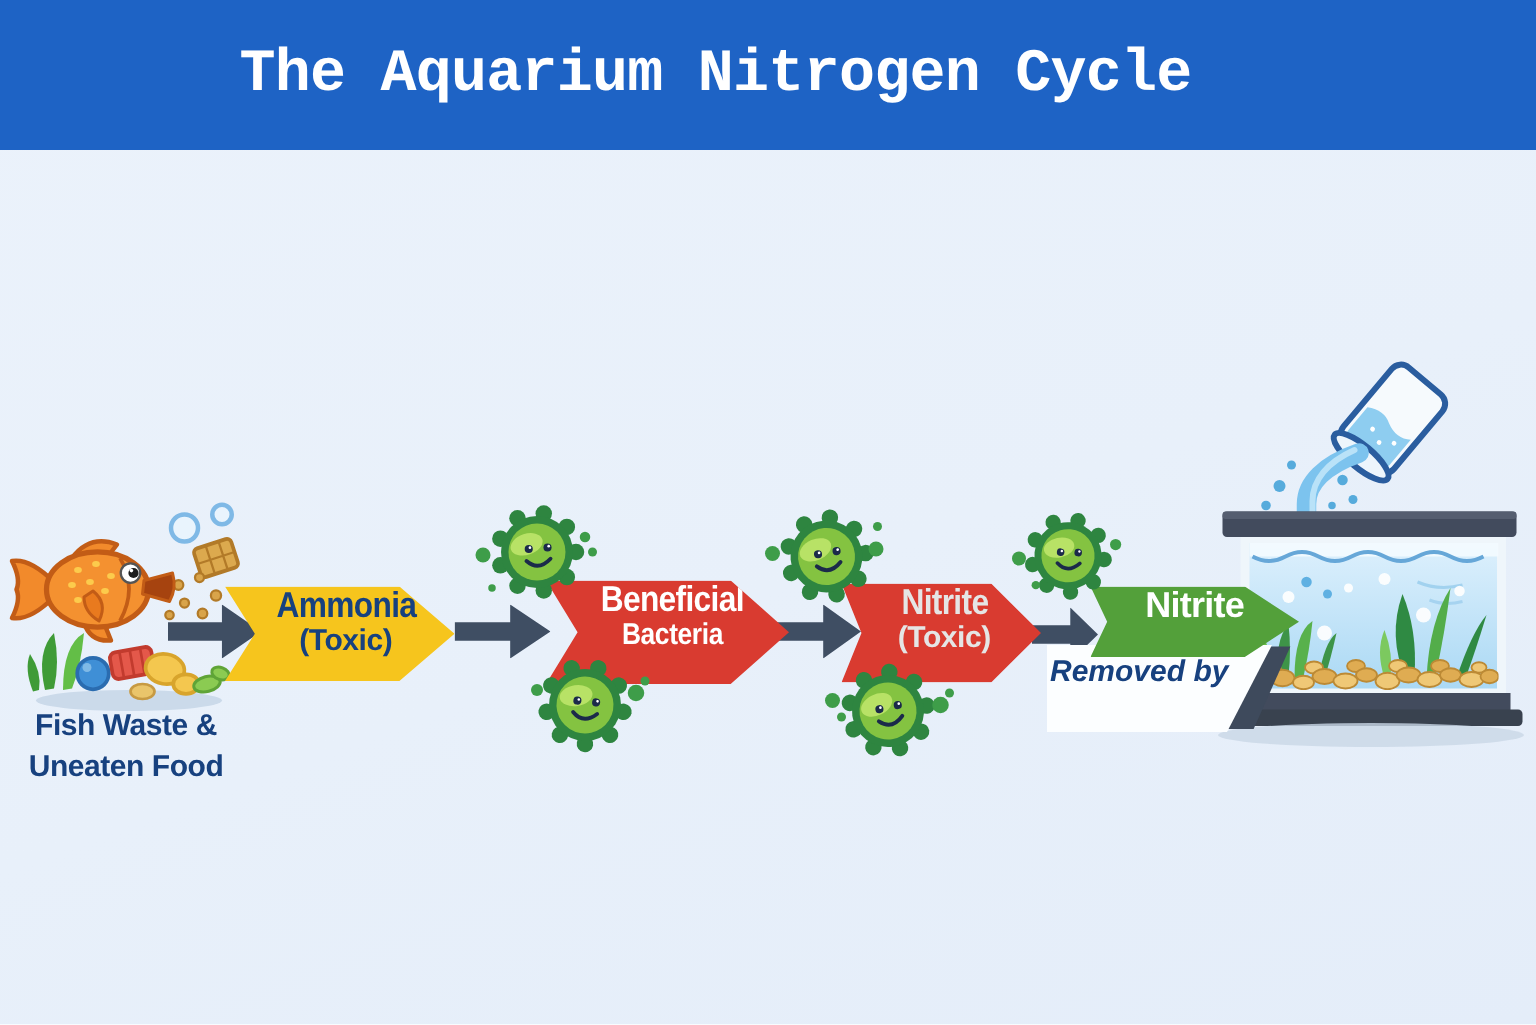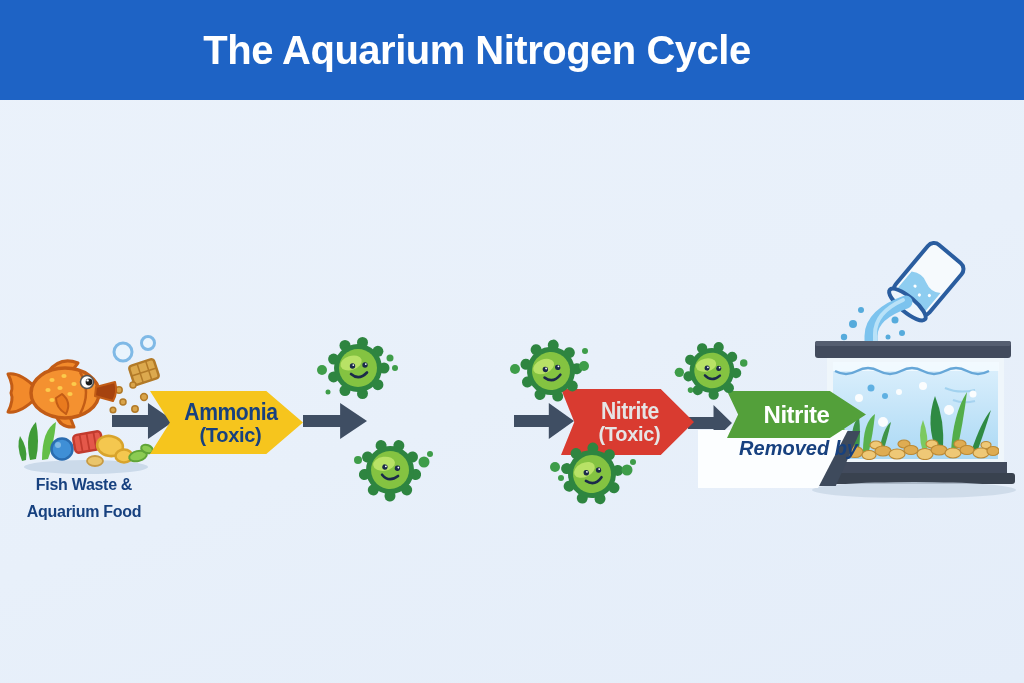--- a/index.html
+++ b/index.html
@@ -1,43 +1,43 @@
 <!DOCTYPE html>
 <html><head>
 <meta charset="utf-8">
 <style>
   html,body{margin:0;padding:0;background:#fff;}
   .canvas{position:relative;width:1024px;height:683px;overflow:hidden;
     background:linear-gradient(160deg,#ebf2fb 0%,#e8f0fa 55%,#e4edf9 100%);
     font-family:"Liberation Sans",sans-serif;}
   .header{position:absolute;left:0;top:0;width:1024px;height:100px;background:#1E63C5;
     display:flex;align-items:center;justify-content:center;}
-  .title{color:#fff;font-weight:bold;font-size:40px;letter-spacing:-.5px;transform:translateX(-35px);}
-
-  .chev{position:absolute;display:flex;flex-direction:column;justify-content:center;align-items:center;
+  .title{color:#fff;font-weight:bold;font-size:40px;letter-spacing:-.5px;transform:translateX(-35px);font-family:Liberation Mono, monospace;}
+
+  .chev{position:absolute;display:flex;flex-direction:column;align-items:center;
     font-weight:bold;line-height:1.08;text-align:center;}
   .chev .lbl{font-size:24px;letter-spacing:-.5px;}
   .chev .sub{font-size:20px;letter-spacing:-.3px;}
   .tight{transform:scaleX(.88);transform-origin:50% 50%;display:inline-block;}
   .chev-notch{clip-path:polygon(0 0,76% 0,100% 50%,76% 100%,0 100%,13% 50%);}
   #st-ammonia{left:150px;top:391px;width:145px;height:63px;background:#F6C51D;color:#17417F;padding-left:8px;}
   #st-beneficial{left:364px;top:387px;width:156px;height:69px;background:#D93B30;color:#fff;padding-left:6px;}
   #st-nitrite{left:561px;top:389px;width:129px;height:66px;background:#D93B30;color:#e5e5e5;
     clip-path:polygon(0 0,75% 0,100% 50%,75% 100%,0 100%,10% 50%);padding-left:4px;}
   #st-nitrate{left:727px;top:391px;width:139px;height:47px;background:#53A03A;color:#fff;
     clip-path:polygon(0 0,74% 0,100% 50%,74% 100%,0 100%,8% 50%);}
 
   .arrow{position:absolute;top:403px;height:36px;background:#3F4E63;
     clip-path:polygon(0 33%,58% 33%,58% 0,100% 50%,58% 100%,58% 67%,0 67%);}
   #ar1{left:112px;width:62px;} #ar2{left:303px;width:64px;}
   #ar3{left:514px;width:60px;} #ar4{left:688px;width:44px;top:405px;}
 
   .caption{position:absolute;left:0;top:471px;width:168px;text-align:center;color:#17417F;
-    font-weight:bold;font-size:16px;line-height:27px;letter-spacing:-.3px;}
-  .note{position:absolute;left:700px;top:436px;width:158px;text-align:right;color:#17417F;
+    font-weight:bold;font-size:20px;line-height:27px;letter-spacing:-.3px;}
+  .note{position:absolute;left:700px;top:436px;width:158px;text-align:left;color:#17417F;
     font-weight:bold;font-style:italic;font-size:20px;line-height:25px;z-index:6;}
   .note-ribbon{position:absolute;left:698px;top:430px;width:150px;height:58px;background:#FCFEFF;
     clip-path:polygon(0 0,100% 0,80% 100%,0 100%);z-index:4;}
   .note-edge{position:absolute;left:822px;top:431px;width:26px;height:55px;background:#3E4A5C;
     transform:skewX(-24deg);z-index:3;}
   .germ{position:absolute;z-index:5;}
   .fish-scene{position:absolute;left:2px;top:330px;}
   .tank-scene{position:absolute;left:795px;top:238px;z-index:1;}
   #st-nitrate{z-index:5;}
   .hidden-defs{position:absolute;width:0;height:0;}
@@ -131,31 +131,35 @@
       <ellipse cx="108" cy="116" rx="13" ry="10" fill="#F4C74F" stroke="#D8A42C" stroke-width="2.5" transform="rotate(10 108 116)"></ellipse>
       <ellipse cx="122" cy="126" rx="8.5" ry="6.5" fill="#F4C74F" stroke="#D8A42C" stroke-width="2.5"></ellipse>
       <ellipse cx="93" cy="131" rx="8" ry="5" fill="#EAC56B" stroke="#C79A43" stroke-width="1.8"></ellipse>
       <ellipse cx="136" cy="126" rx="9" ry="5" fill="#8BCB52" stroke="#5FA437" stroke-width="2" transform="rotate(-14 136 126)"></ellipse>
       <ellipse cx="145" cy="119" rx="6" ry="4" fill="#8BCB52" stroke="#5FA437" stroke-width="2" transform="rotate(20 145 119)"></ellipse>
     </g>
   </svg>
 
   <div class="caption">
     <div>Fish Waste &amp;</div>
-    <div>Aquarium Food</div>
+    <div>Uneaten Food</div>
   </div>
 
   <div class="arrow" id="ar1"></div>
   <div class="arrow" id="ar2"></div>
   <div class="arrow" id="ar3"></div>
   <div class="arrow" id="ar4"></div>
 
   <div class="chev chev-notch" id="st-ammonia">
     <span class="lbl tight">Ammonia</span>
     <span class="sub">(Toxic)</span>
+  </div>
+  <div class="chev chev-notch" id="st-beneficial">
+    <span class="lbl tight">Beneficial</span>
+    <span class="sub tight">Bacteria</span>
   </div>
   <div class="chev" id="st-nitrite">
     <span class="lbl tight">Nitrite</span>
     <span class="sub">(Toxic)</span>
   </div>
 
   <svg class="tank-scene" width="229" height="292" viewBox="0 0 229 292">
     <defs>
       <linearGradient id="wg" x1="0" y1="0" x2="0" y2="1">
         <stop offset="0" stop-color="#DFF1FD"></stop>

